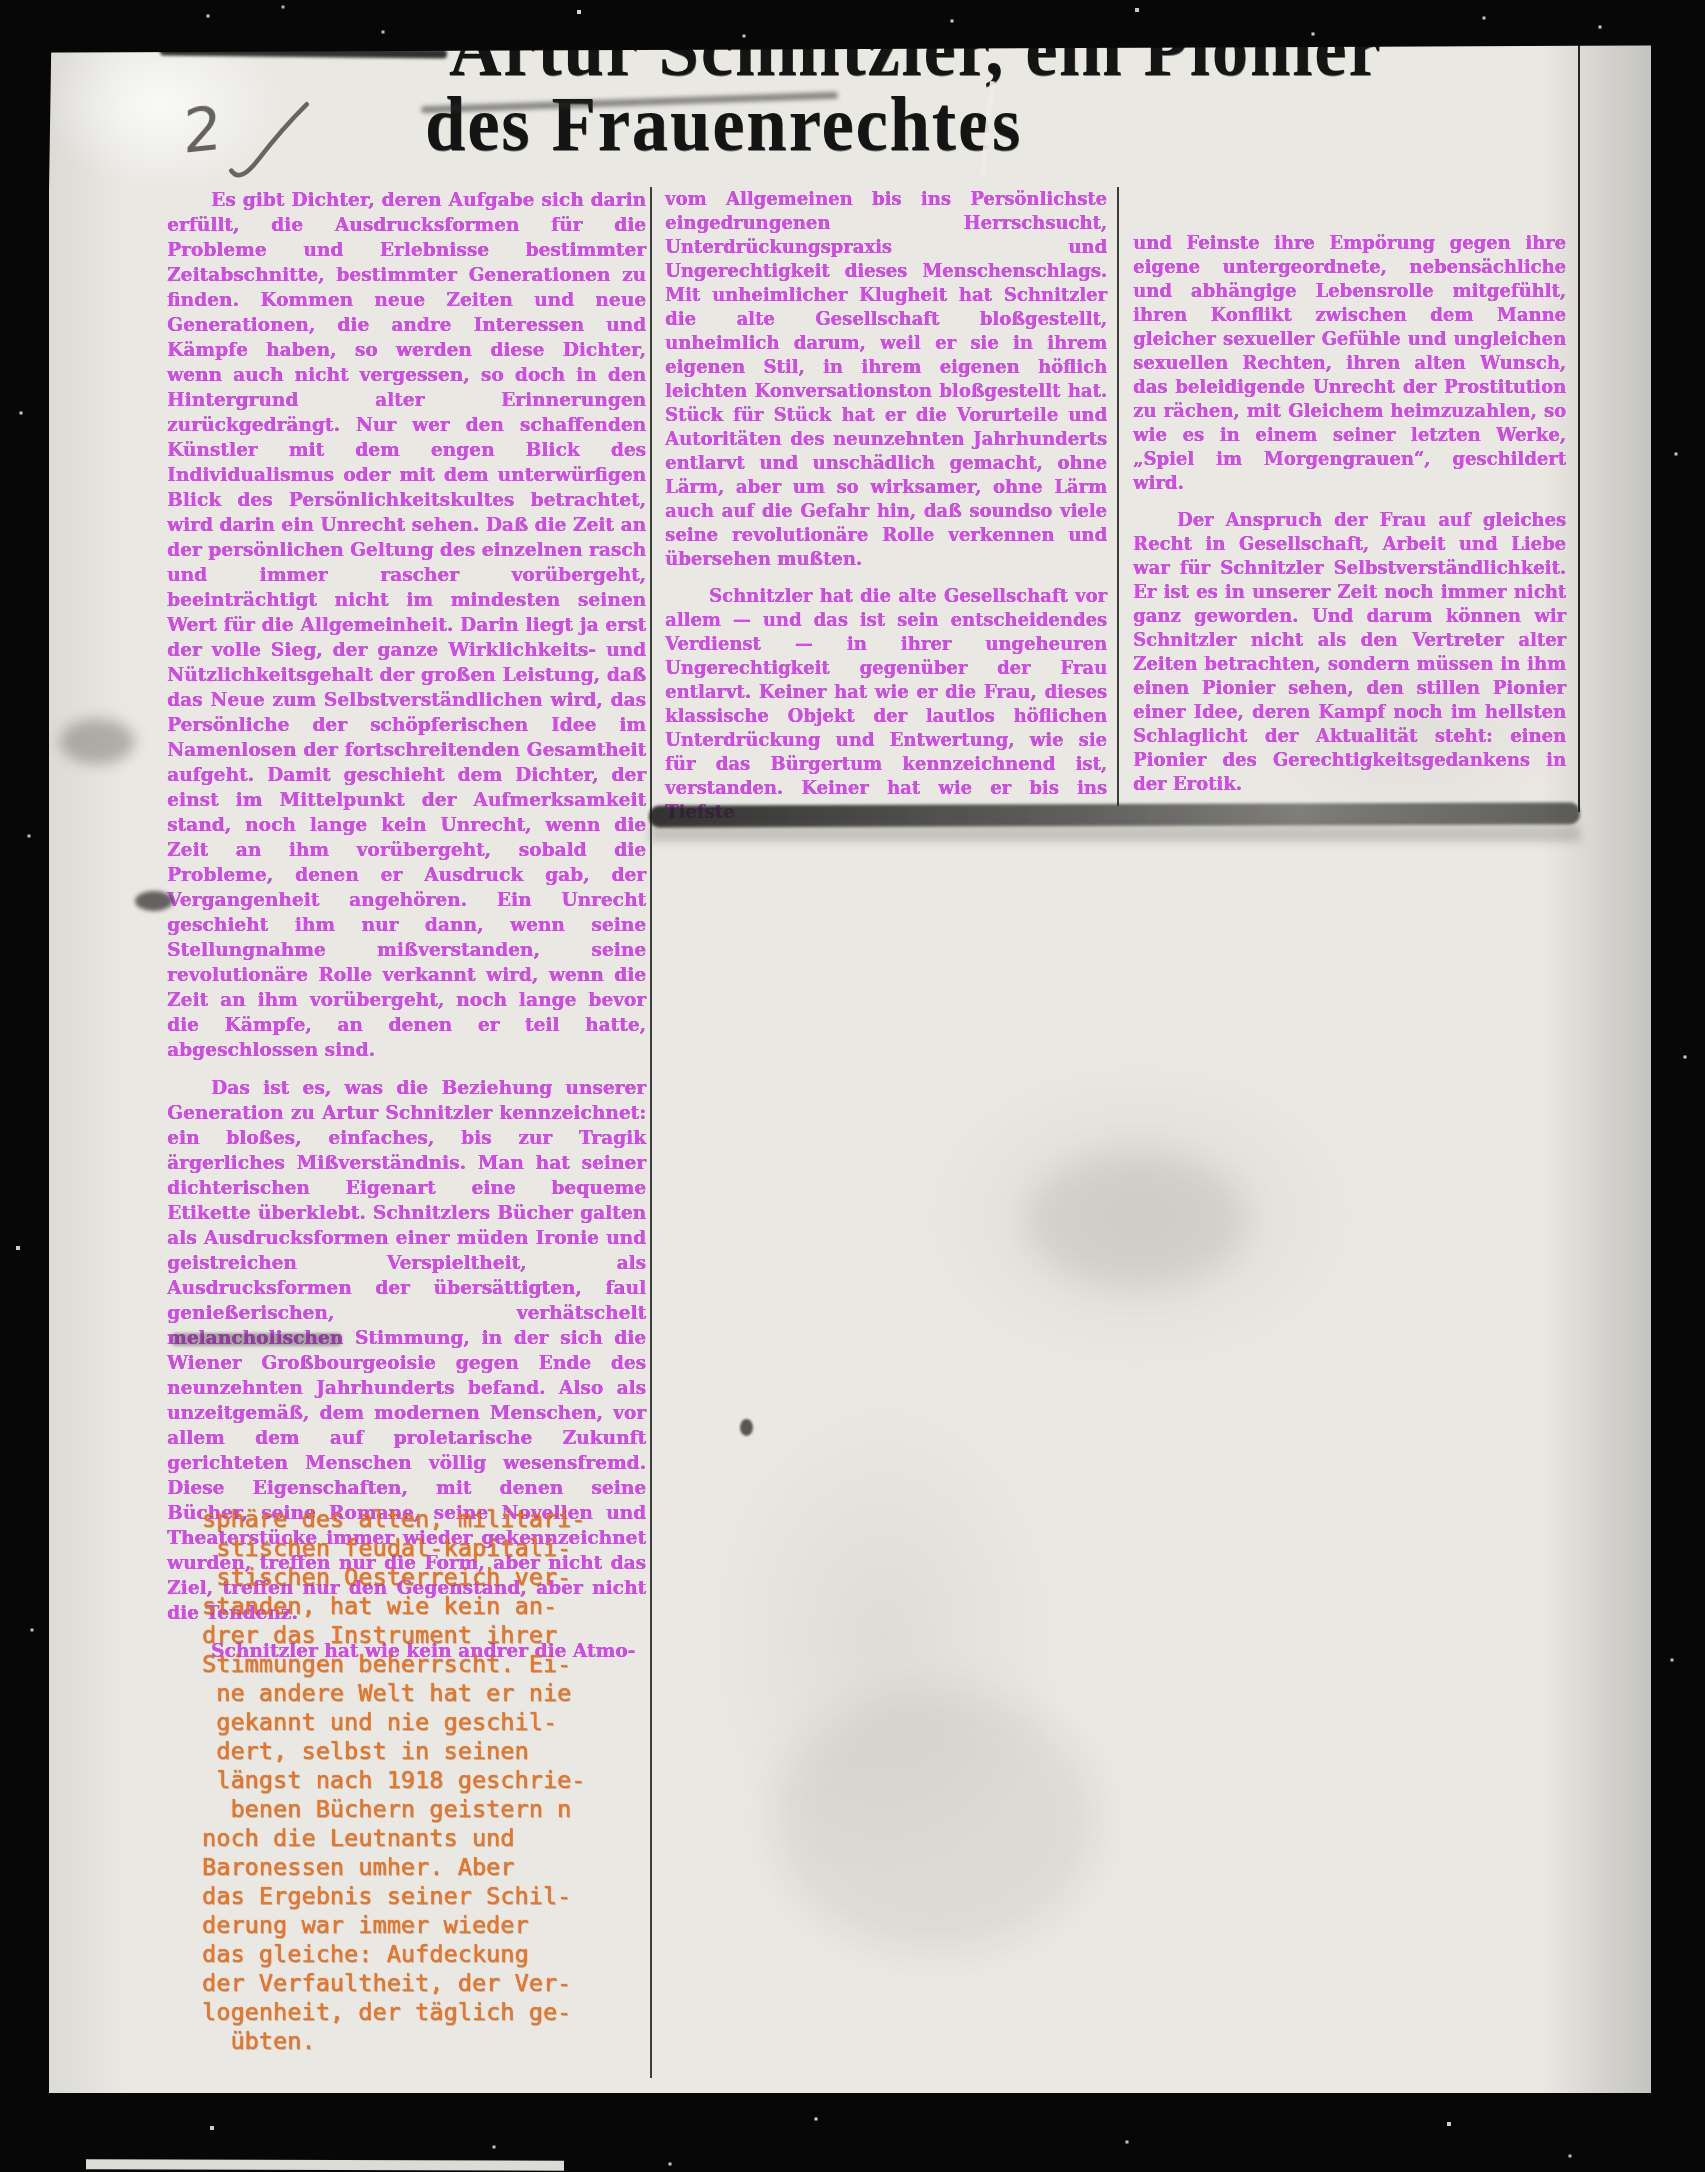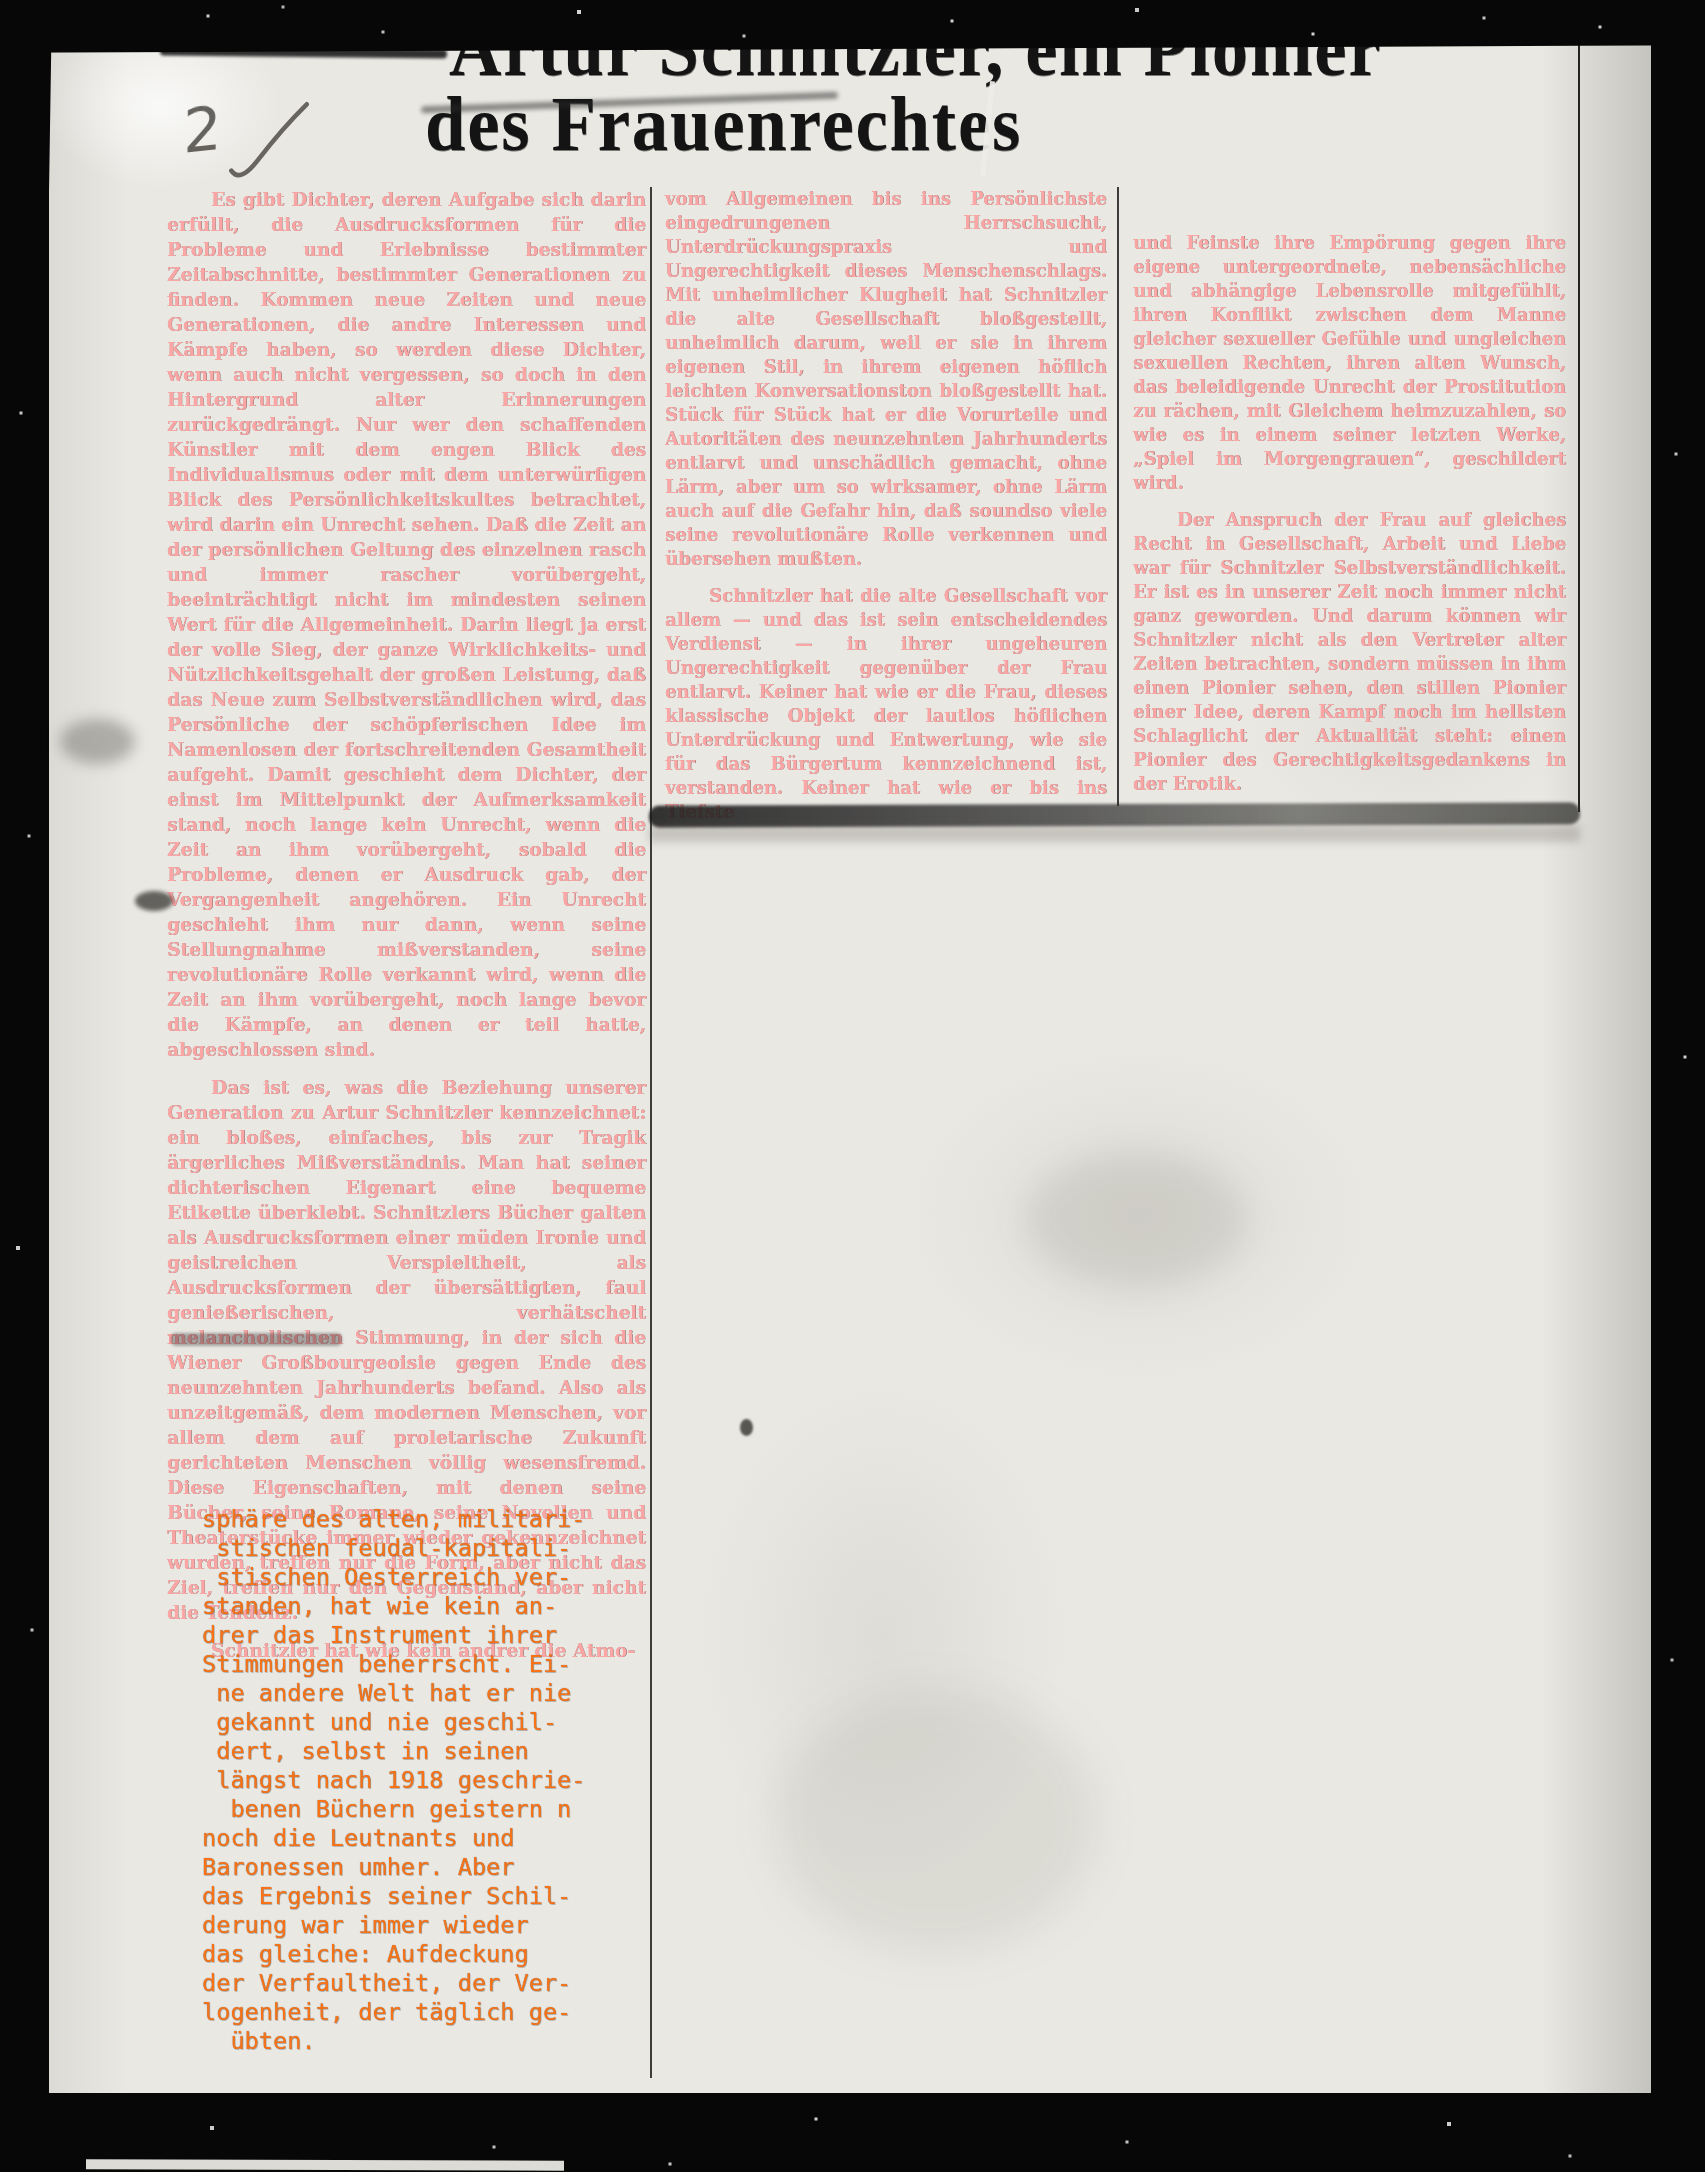--- a/index.html
+++ b/index.html
@@ -28,21 +28,21 @@
   .hl2{left:425px;top:79px;}
   
   .smear{position:absolute;z-index:3;}
   .smear1{left:160px;top:48px;width:287px;height:8.5px;background:#111;filter:blur(1.5px);
           transform:rotate(.6deg);opacity:.85;border-radius:4px;}
   .smear2{left:421px;top:99px;width:417px;height:6.5px;background:#2a2a2a;filter:blur(2px);
           transform:rotate(-2deg);opacity:.5;border-radius:4px;}
   .scratch{left:985px;top:81px;width:5px;height:96px;background:rgba(238,237,232,.92);
           filter:blur(0.5px);transform:rotate(6deg);z-index:3;position:absolute;}
   
-  .col{position:absolute;z-index:2;color:#fca5a5;text-align:justify;
+  .col{position:absolute;z-index:2;color:#d946ef;text-align:justify;
        font-family:"DejaVu Serif", serif;font-weight:700;
        text-shadow:0.3px 0.3px 0.4px rgba(10,10,10,.55);}
   .col p{margin:0 0 13px 0;}
   .col p.indent{text-indent:44px;}
   .col1{left:167px;top:187px;width:479px;font-size:18.6px;line-height:25px;}
   .col2{left:665px;top:187px;width:442px;font-size:18px;line-height:24px;}
   .col3{left:1133px;top:187px;width:433px;font-size:18px;line-height:24px;margin-top:44px;}
   
   .typed{position:absolute;left:170px;top:1505px;z-index:2;white-space:pre;
          font-family:"DejaVu Sans Mono", monospace;font-weight:400;

